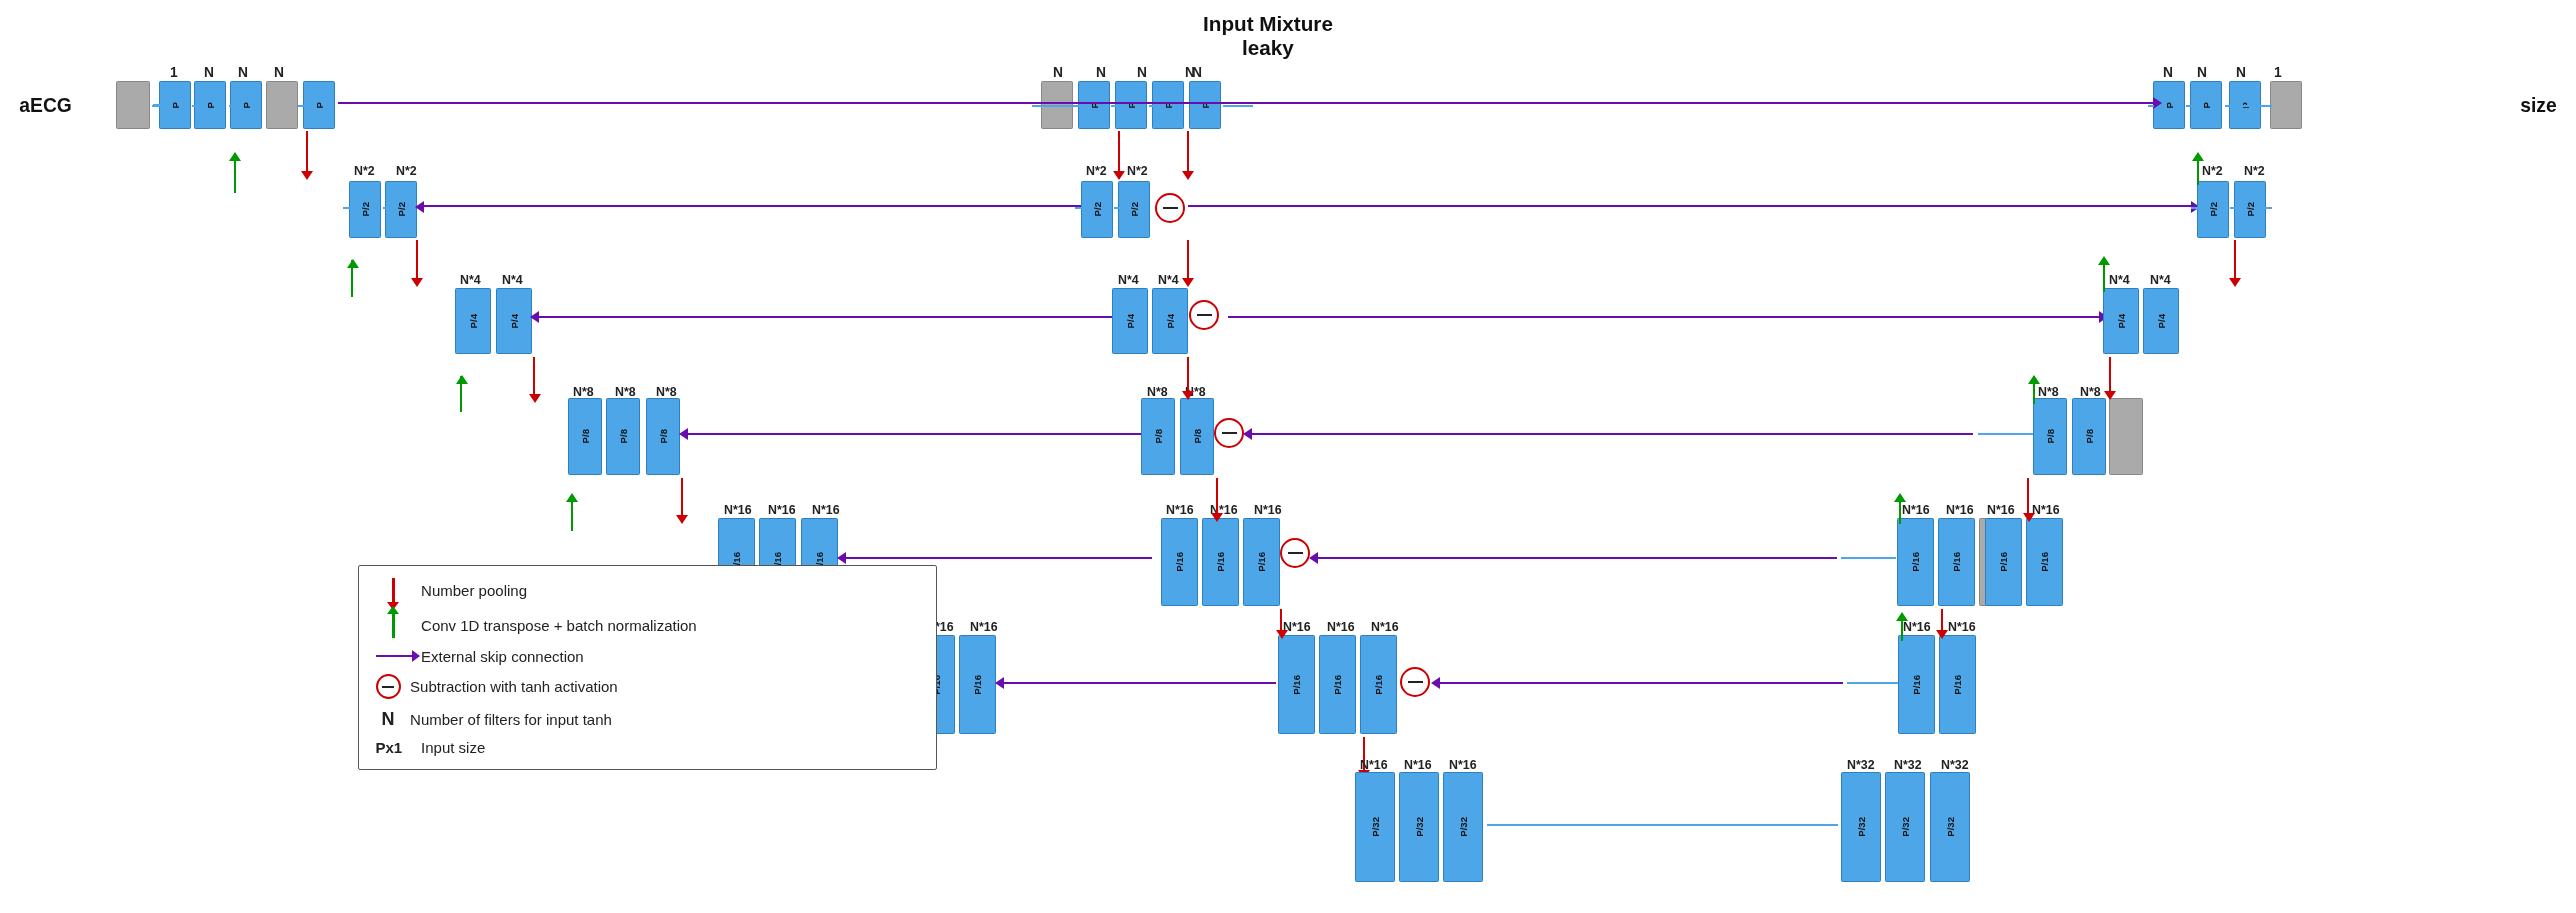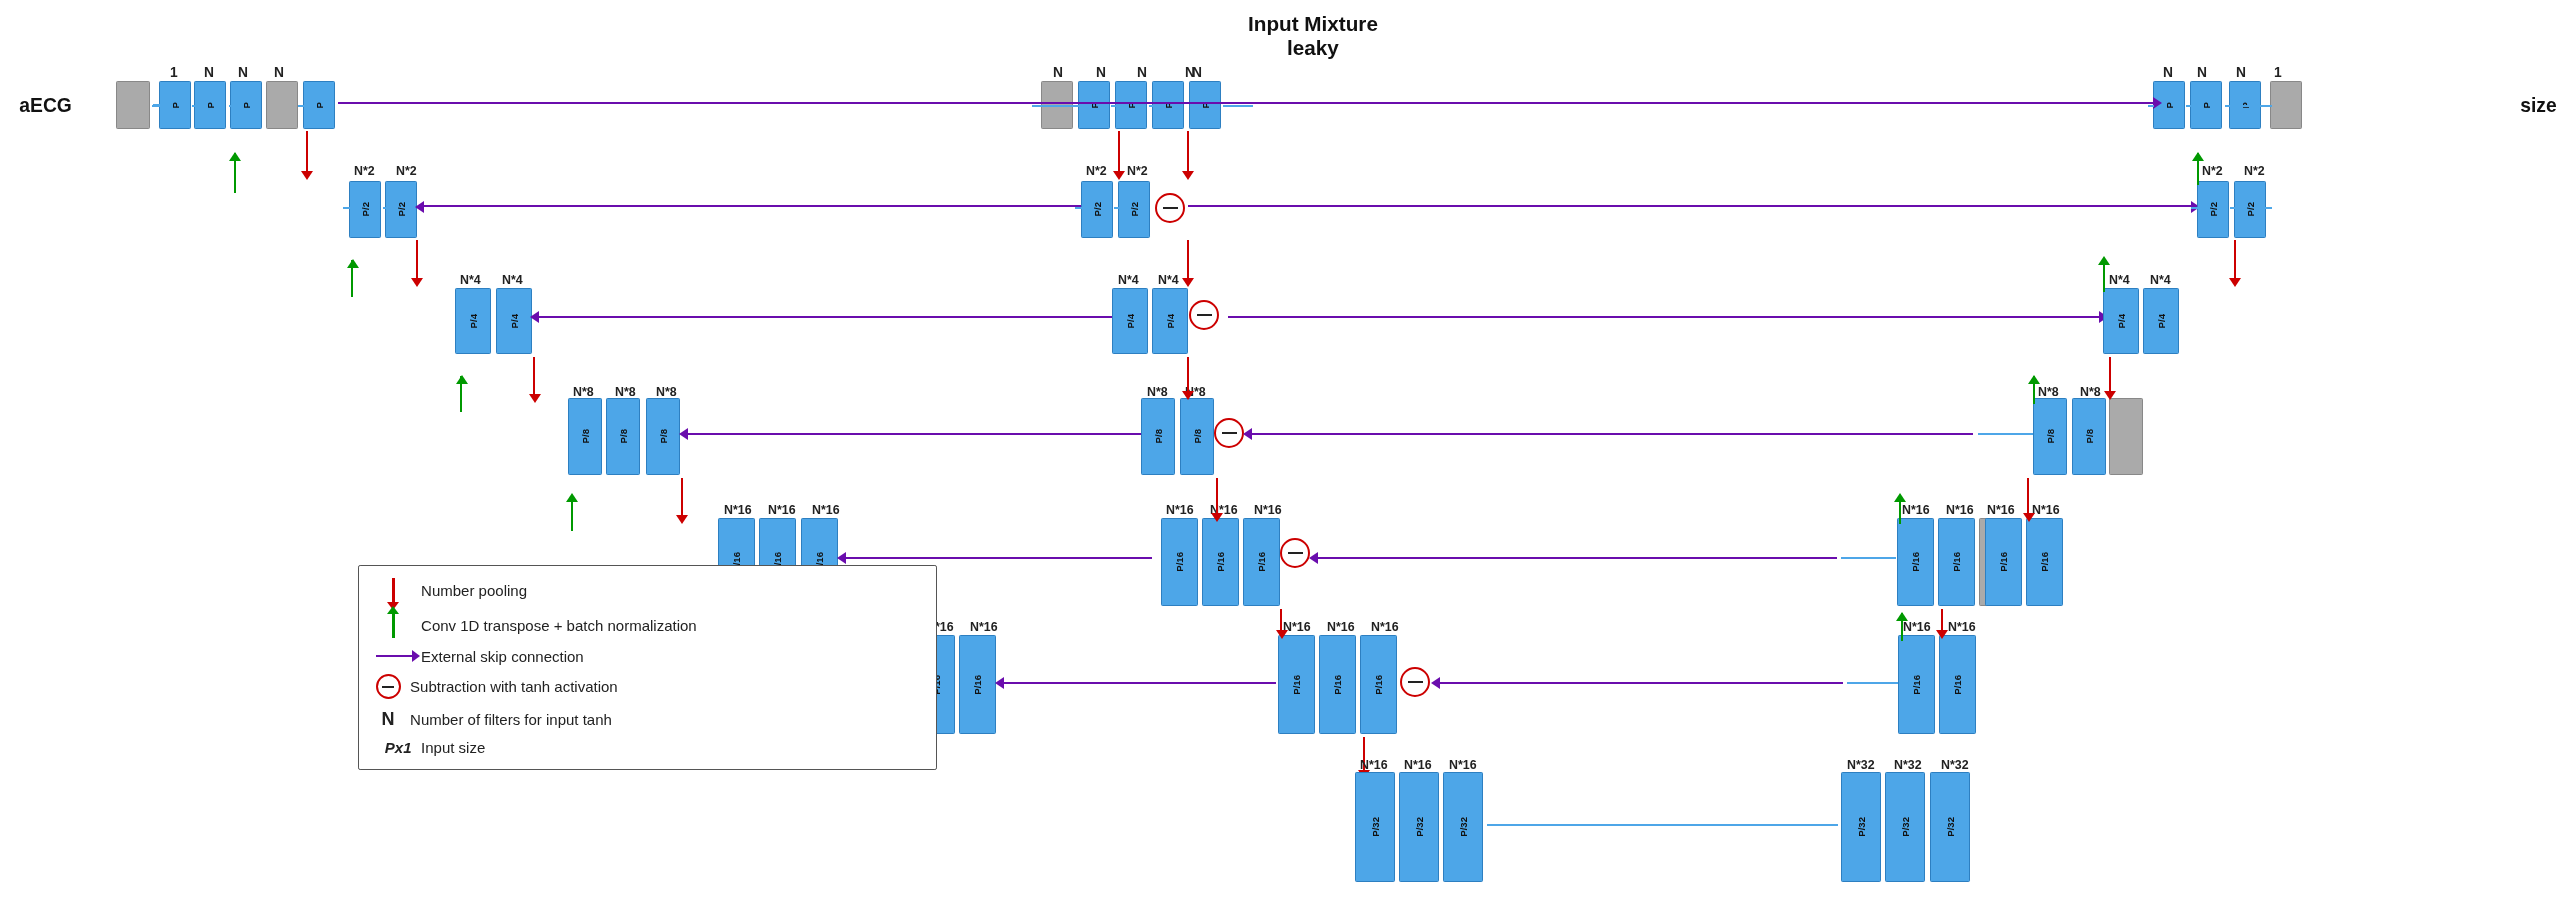--- a/index.html
+++ b/index.html
@@ -111,21 +111,21 @@
       font-weight: bold;
       color: #111;
       white-space: nowrap;
     }
   </style>
 </head>
 <body>
 
 <div class="diagram-container">
 
-  <div class="main-title" style="left:1113px; top:12.4px; width:400px;">
+  <div class="main-title" style="left:1068px; top:12.4px; width:400px;">
     <div>Input Mixture</div>
     <div>leaky</div>
   </div>
 
   <div class="label-fecg" style="left:19.3px; top:95px;">aECG</div>
   <div class="label-fecg" style="right:19.3px; top:95px;">size</div>
 
   <div class="gray-block" style="left:116px; top:81px; width:34px; height:48px;"></div>
 
   <div class="block-label" style="left:170px; top:65px; font-size:13.8px;">1</div>
@@ -625,21 +625,21 @@
     </div>
 
     <div class="legend-item">
       <div class="legend-icon" style="width:25px; font-size:18px; font-weight:bold; text-align:center;">
         <span>N</span>
       </div>
       <span>Number of filters for input tanh</span>
     </div>
 
     <div class="legend-item" style="margin-bottom:0;">
-      <div class="legend-icon" style="width:36px; font-size:15px; font-weight:bold; text-align:right;font-style:italic;">
+      <div class="legend-icon" style="width:36px; font-size:15px; font-weight:bold; text-align:left;">
         <span>Px1</span>
       </div>
       <span>Input size</span>
     </div>
   </div>
 
   <div style="position:absolute; left:152px; top:105px; width:8.3px; border-top:2.1px solid #4da6e8;"></div>
   <div style="position:absolute; left:192px; top:105px; width:4.1px; border-top:2.1px solid #4da6e8;"></div>
   <div style="position:absolute; left:229px; top:105px; width:2.8px; border-top:2.1px solid #4da6e8;"></div>
   <div style="position:absolute; left:298px; top:105px; width:6.9px; border-top:2.1px solid #4da6e8;"></div>

